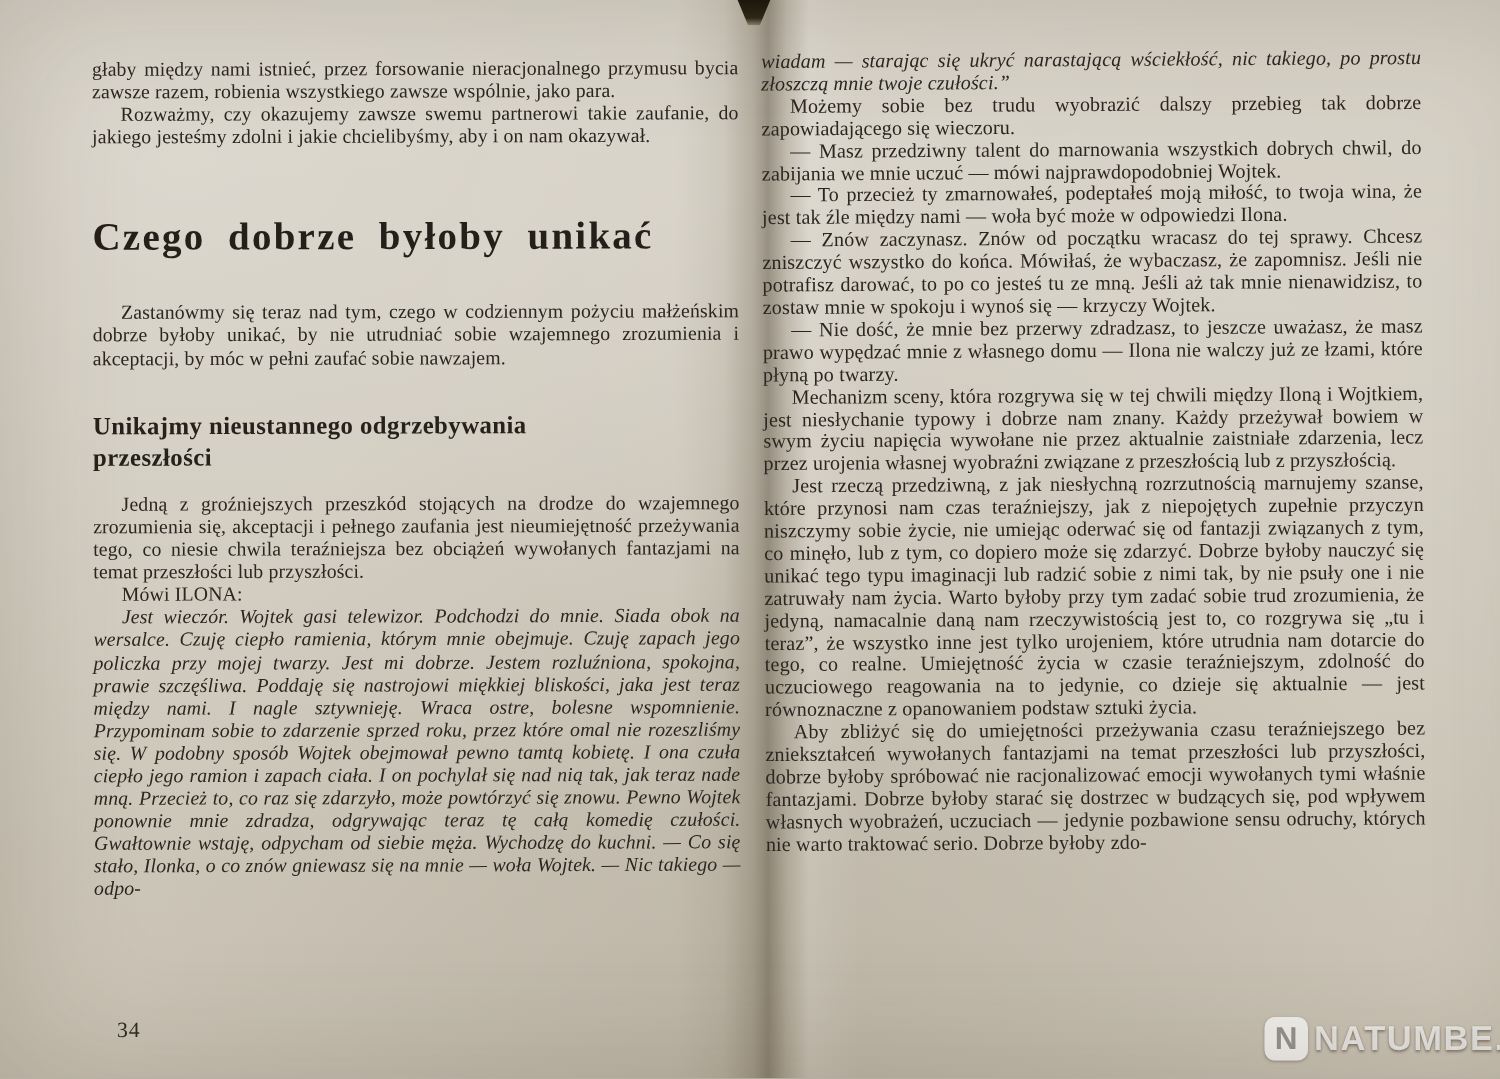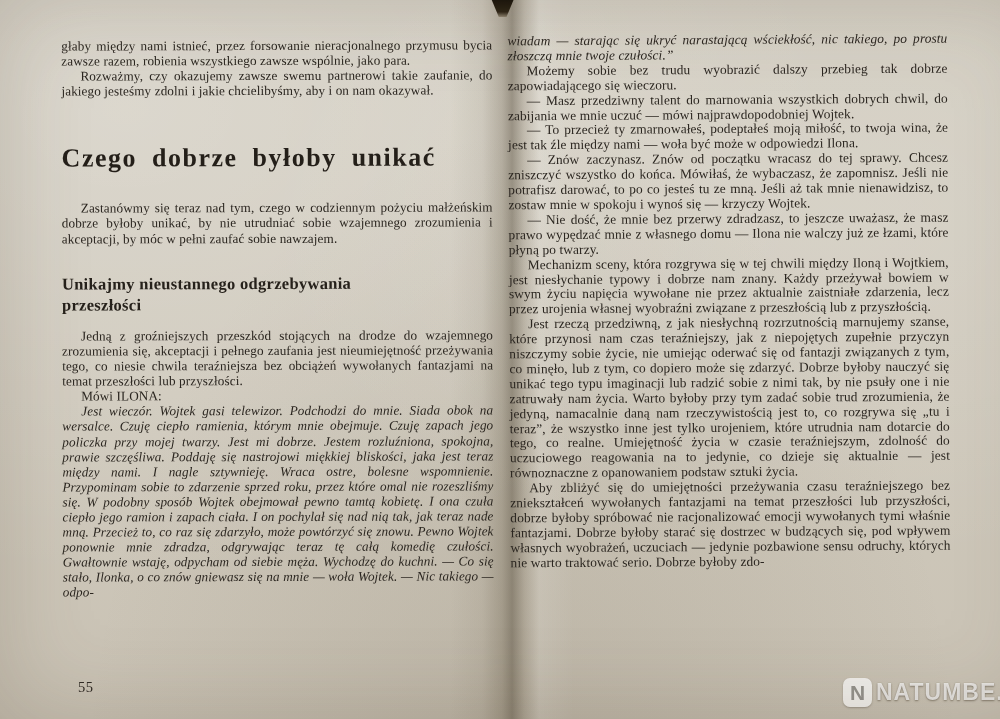--- a/index.html
+++ b/index.html
@@ -146,21 +146,21 @@
       <p>Zastanówmy się teraz nad tym, czego w codziennym pożyciu małżeńskim dobrze byłoby unikać, by nie utrudniać sobie wzajemnego zrozumienia i akceptacji, by móc w pełni zaufać sobie nawzajem.</p>
 
       <h2 class="section-heading">Unikajmy nieustannego odgrzebywania przeszłości</h2>
 
       <p>Jedną z groźniejszych przeszkód stojących na drodze do wzajemnego zrozumienia się, akceptacji i pełnego zaufania jest nieumiejętność przeżywania tego, co niesie chwila teraźniejsza bez obciążeń wywołanych fantazjami na temat przeszłości lub przyszłości.</p>
 
       <p class="speaker">Mówi ILONA:</p>
 
       <p class="italic">Jest wieczór. Wojtek gasi telewizor. Podchodzi do mnie. Siada obok na wersalce. Czuję ciepło ramienia, którym mnie obejmuje. Czuję zapach jego policzka przy mojej twarzy. Jest mi dobrze. Jestem rozluźniona, spokojna, prawie szczęśliwa. Poddaję się nastrojowi miękkiej bliskości, jaka jest teraz między nami. I nagle sztywnieję. Wraca ostre, bolesne wspomnienie. Przypominam sobie to zdarzenie sprzed roku, przez które omal nie rozeszliśmy się. W podobny sposób Wojtek obejmował pewno tamtą kobietę. I ona czuła ciepło jego ramion i zapach ciała. I on pochylał się nad nią tak, jak teraz nade mną. Przecież to, co raz się zdarzyło, może powtórzyć się znowu. Pewno Wojtek ponownie mnie zdradza, odgrywając teraz tę całą komedię czułości. Gwałtownie wstaję, odpycham od siebie męża. Wychodzę do kuchni. — Co się stało, Ilonka, o co znów gniewasz się na mnie — woła Wojtek. — Nic takiego — odpo-</p>
     </div>
-    <div class="pagenum pagenum-left">55</div>
+    <div class="pagenum pagenum-left">34</div>
   </div>
 
   <div class="page page-right">
     <div class="content">
       <p class="italic no-indent gap-bottom-sm">wiadam — starając się ukryć narastającą wściekłość, nic takiego, po prostu złoszczą mnie twoje czułości.”</p>
 
       <p>Możemy sobie bez trudu wyobrazić dalszy przebieg tak dobrze zapowiadającego się wieczoru.</p>
 
       <p>— Masz przedziwny talent do marnowania wszystkich dobrych chwil, do zabijania we mnie uczuć — mówi najprawdopodobniej Wojtek.</p>
 

